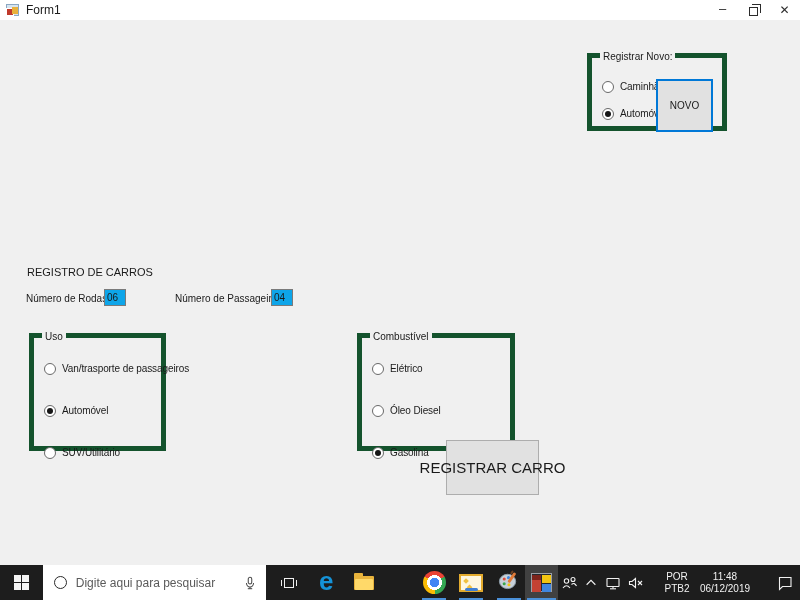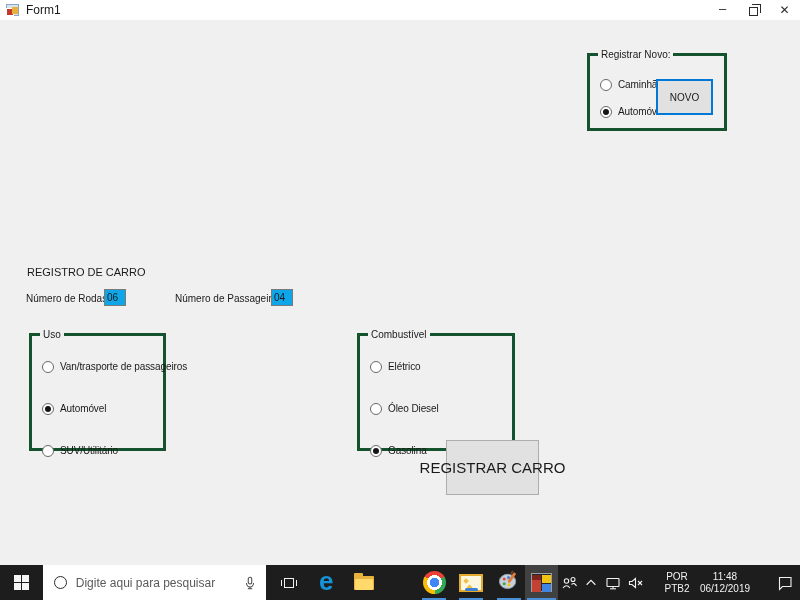--- a/index.html
+++ b/index.html
@@ -16,33 +16,33 @@
   .win-controls { position:absolute; right:0; top:0; height:20px; display:flex; }
   .wc { width:31px; height:20px; display:flex; align-items:center; justify-content:center; font-size:12px; color:#2b2b2b; cursor:default; }
   .wc-min { font-size:13px; padding-bottom:4px; }
   .restore-glyph { position:relative; width:9px; height:9px; border:1px solid #2b2b2b; background:transparent; margin-top:2px; }
   .restore-glyph::before { content:""; position:absolute; top:-4px; left:2px; width:8px; height:8px; border-top:1px solid #2b2b2b; border-right:1px solid #2b2b2b; }
   .wc-close { font-size:12px; }
 
   
   .form-area { position:absolute; top:20px; left:0; width:800px; height:545px; background:#f0f0f0; }
 
-  .groupbox { position:absolute; border:3px solid #14532d; }
+  .groupbox { position:absolute; border:5px solid #14532d; }
   .gb-title { position:absolute; top:-7px; left:8px; background:#f0f0f0; padding:0 3px; font-size:10px; color:#1a1a1a; white-space:nowrap; }
   .gb-body { position:absolute; left:10px; top:24px; display:flex; flex-direction:column; gap:29px; }
 
   .radio-row { display:flex; align-items:center; gap:6px; height:13px; cursor:default; }
   .radio { width:12px; height:12px; border:1px solid #696969; border-radius:50%; background:#ffffff; position:relative; flex:0 0 auto; }
   .radio.selected::after { content:""; position:absolute; left:2px; top:2px; width:6px; height:6px; border-radius:50%; background:#151515; }
   .radio-label { font-size:10px; color:#1a1a1a; white-space:nowrap; letter-spacing:-0.1px; }
 
   .gb-registrar { left:587px; top:33px; width:140px; height:78px; }
   .gb-registrar .gb-body { top:22px; gap:14px; }
   .btn { background:#e1e1e1; border:1px solid #adadad; font-size:10px; color:#1a1a1a; display:flex; align-items:center; justify-content:center; white-space:nowrap; cursor:default; font-family:"Liberation Sans", sans-serif; }
-  .btn-novo { position:absolute; left:656px; top:59px; width:57px; height:36px; border:2px solid #0078d7; }
+  .btn-novo { position:absolute; left:656px; top:59px; width:57px; height:53px; border:2px solid #0078d7; }
   .btn-registrar { position:absolute; left:446px; top:420px; width:93px; height:55px; font-size:15px; }
 
   .heading { position:absolute; left:27px; top:246px; font-size:11px; color:#1a1a1a; }
   .field-label { position:absolute; font-size:10px; color:#1a1a1a; white-space:nowrap; }
   .textbox { position:absolute; width:22px; height:17px; border:1px solid #7a7a7a; background:#0ea5e9; font-size:10px; color:#1a1a1a; padding:1px 2px; font-family:"Liberation Sans", sans-serif; }
 
   .gb-uso { left:29px; top:313px; width:137px; height:118px; }
   .gb-controle { left:196px; top:313px; width:137px; height:118px; }
   .gb-comb { left:357px; top:313px; width:158px; height:118px; }
 
@@ -125,21 +125,21 @@
             <span class="radio-label">Caminhão</span>
           </div>
           <div class="radio-row">
             <span class="radio selected"></span>
             <span class="radio-label">Automóvel</span>
           </div>
         </div>
     </div>
     <div class="btn btn-novo">NOVO</div>
 
-    <span class="heading">REGISTRO DE CARRO</span>
+    <span class="heading">REGISTRO DE CARROS</span>
 
     <span class="field-label" style="left:26px; top:273px;">Número de Rodas:</span>
     <input class="textbox" style="left: 104px; top: 269px;" value="06">
 
     <span class="field-label" style="left:175px; top:273px;">Número de Passageiros:</span>
     <input class="textbox" style="left: 271px; top: 269px;" value="04">
 
     <div class="groupbox gb-uso">
       <span class="gb-title">Uso</span>
       <div class="gb-body">

